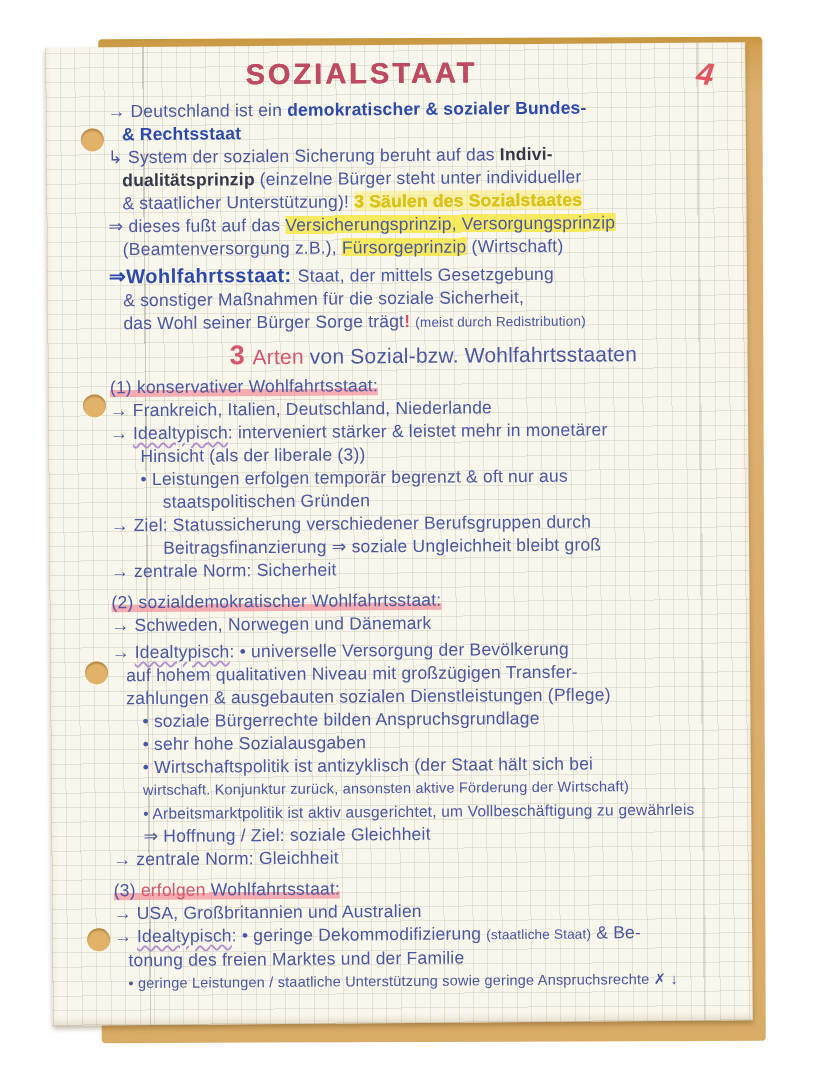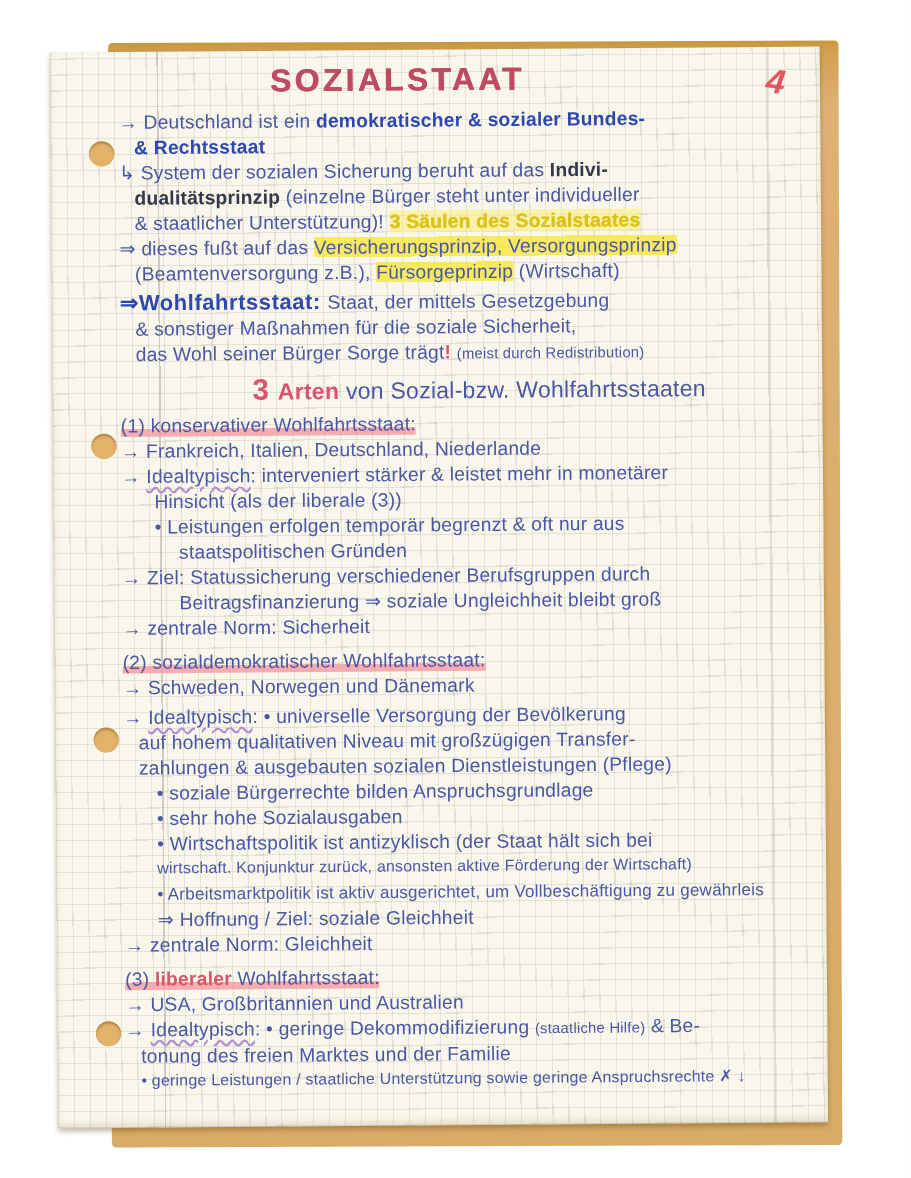--- a/index.html
+++ b/index.html
@@ -56,21 +56,21 @@
   .mt4{margin-top:4px}
   .mt6{margin-top:6px}
   .mt8{margin-top:8px}
   .heading{font-size:21px;line-height:29px;padding-left:120px}
   .smallline{font-size:14.5px}
   .longline{font-size:15.5px;overflow:hidden}
   .seg-blue{color:#4a57a5}
   .seg-boldblue{color:#2d49ae;font-weight:bold}
   .seg-big{font-size:20px;letter-spacing:0.5px}
   .seg-boldblack{color:#33384a;font-weight:bold}
-  .seg-red{color:#d8556b;font-weight:bold}
+  .seg-red{color:#d8556b;font-weight:normal}
   .seg-big3{font-size:27px;font-weight:bold;color:#d8556b}
   .seg-redmark{color:#e0506a;font-weight:bold}
   .seg-small{font-size:13.5px}
   .seg-hl{background:linear-gradient(to top, transparent 1px, rgba(248,232,70,0.85) 1px 19px, transparent 19px)}
   .seg-yellowpen{color:#ddc218;font-weight:bold;background:rgba(249,239,130,0.6);text-shadow:0.4px 0 0 #ddc218}
   .seg-pinkline{background:linear-gradient(to top, rgba(245,148,157,0.75) 7px, transparent 7px)}
   .seg-purpleline{text-decoration:underline wavy #b48fd0 2px;text-underline-offset:3px}
 </style>
 </head>
 <body>
@@ -113,20 +113,20 @@
         <div class="line ind0 mt4"><span class="seg-blue">→ </span><span class="seg-blue seg-purpleline">Idealtypisch</span><span class="seg-blue">: • universelle Versorgung der Bevölkerung</span></div>
         <div class="line ind1"><span class="seg-blue">auf hohem qualitativen Niveau mit großzügigen Transfer-</span></div>
         <div class="line ind1"><span class="seg-blue">zahlungen &amp; ausgebauten sozialen Dienstleistungen (Pflege)</span></div>
         <div class="line ind2"><span class="seg-blue">• soziale Bürgerrechte bilden Anspruchsgrundlage</span></div>
         <div class="line ind2"><span class="seg-blue">• sehr hohe Sozialausgaben</span></div>
         <div class="line ind2"><span class="seg-blue">• Wirtschaftspolitik ist antizyklisch (der Staat hält sich bei</span></div>
         <div class="line ind2 smallline"><span class="seg-blue">wirtschaft. Konjunktur zurück, ansonsten aktive Förderung der Wirtschaft)</span></div>
         <div class="line ind2 longline"><span class="seg-blue">• Arbeitsmarktpolitik ist aktiv ausgerichtet, um Vollbeschäftigung zu gewährleis</span></div>
         <div class="line ind2"><span class="seg-blue">⇒ Hoffnung / Ziel: soziale Gleichheit</span></div>
         <div class="line ind0"><span class="seg-blue">→ zentrale Norm: Gleichheit</span></div>
-        <div class="line ind0 mt8"><span class="seg-blue seg-pinkline">(3) </span><span class="seg-red seg-pinkline">liberaler</span><span class="seg-blue seg-pinkline"> Wohlfahrtsstaat:</span></div>
+        <div class="line ind0 mt8"><span class="seg-blue seg-pinkline">(3) </span><span class="seg-red seg-pinkline">erfolgen</span><span class="seg-blue seg-pinkline"> Wohlfahrtsstaat:</span></div>
         <div class="line ind0"><span class="seg-blue">→ USA, Großbritannien und Australien</span></div>
-        <div class="line ind0"><span class="seg-blue">→ </span><span class="seg-blue seg-purpleline">Idealtypisch</span><span class="seg-blue">: • geringe Dekommodifizierung </span><span class="seg-blue seg-small">(staatliche Hilfe)</span><span class="seg-blue"> &amp; Be-</span></div>
+        <div class="line ind0"><span class="seg-blue">→ </span><span class="seg-blue seg-purpleline">Idealtypisch</span><span class="seg-blue">: • geringe Dekommodifizierung </span><span class="seg-blue seg-small">(staatliche Staat)</span><span class="seg-blue"> &amp; Be-</span></div>
         <div class="line ind1"><span class="seg-blue">tonung des freien Marktes und der Familie</span></div>
         <div class="line ind1 smallline"><span class="seg-blue">• geringe Leistungen / staatliche Unterstützung sowie geringe Anspruchsrechte ✗ ↓</span></div>
       </div>
   </div>
 </div>
 
 </body></html>

